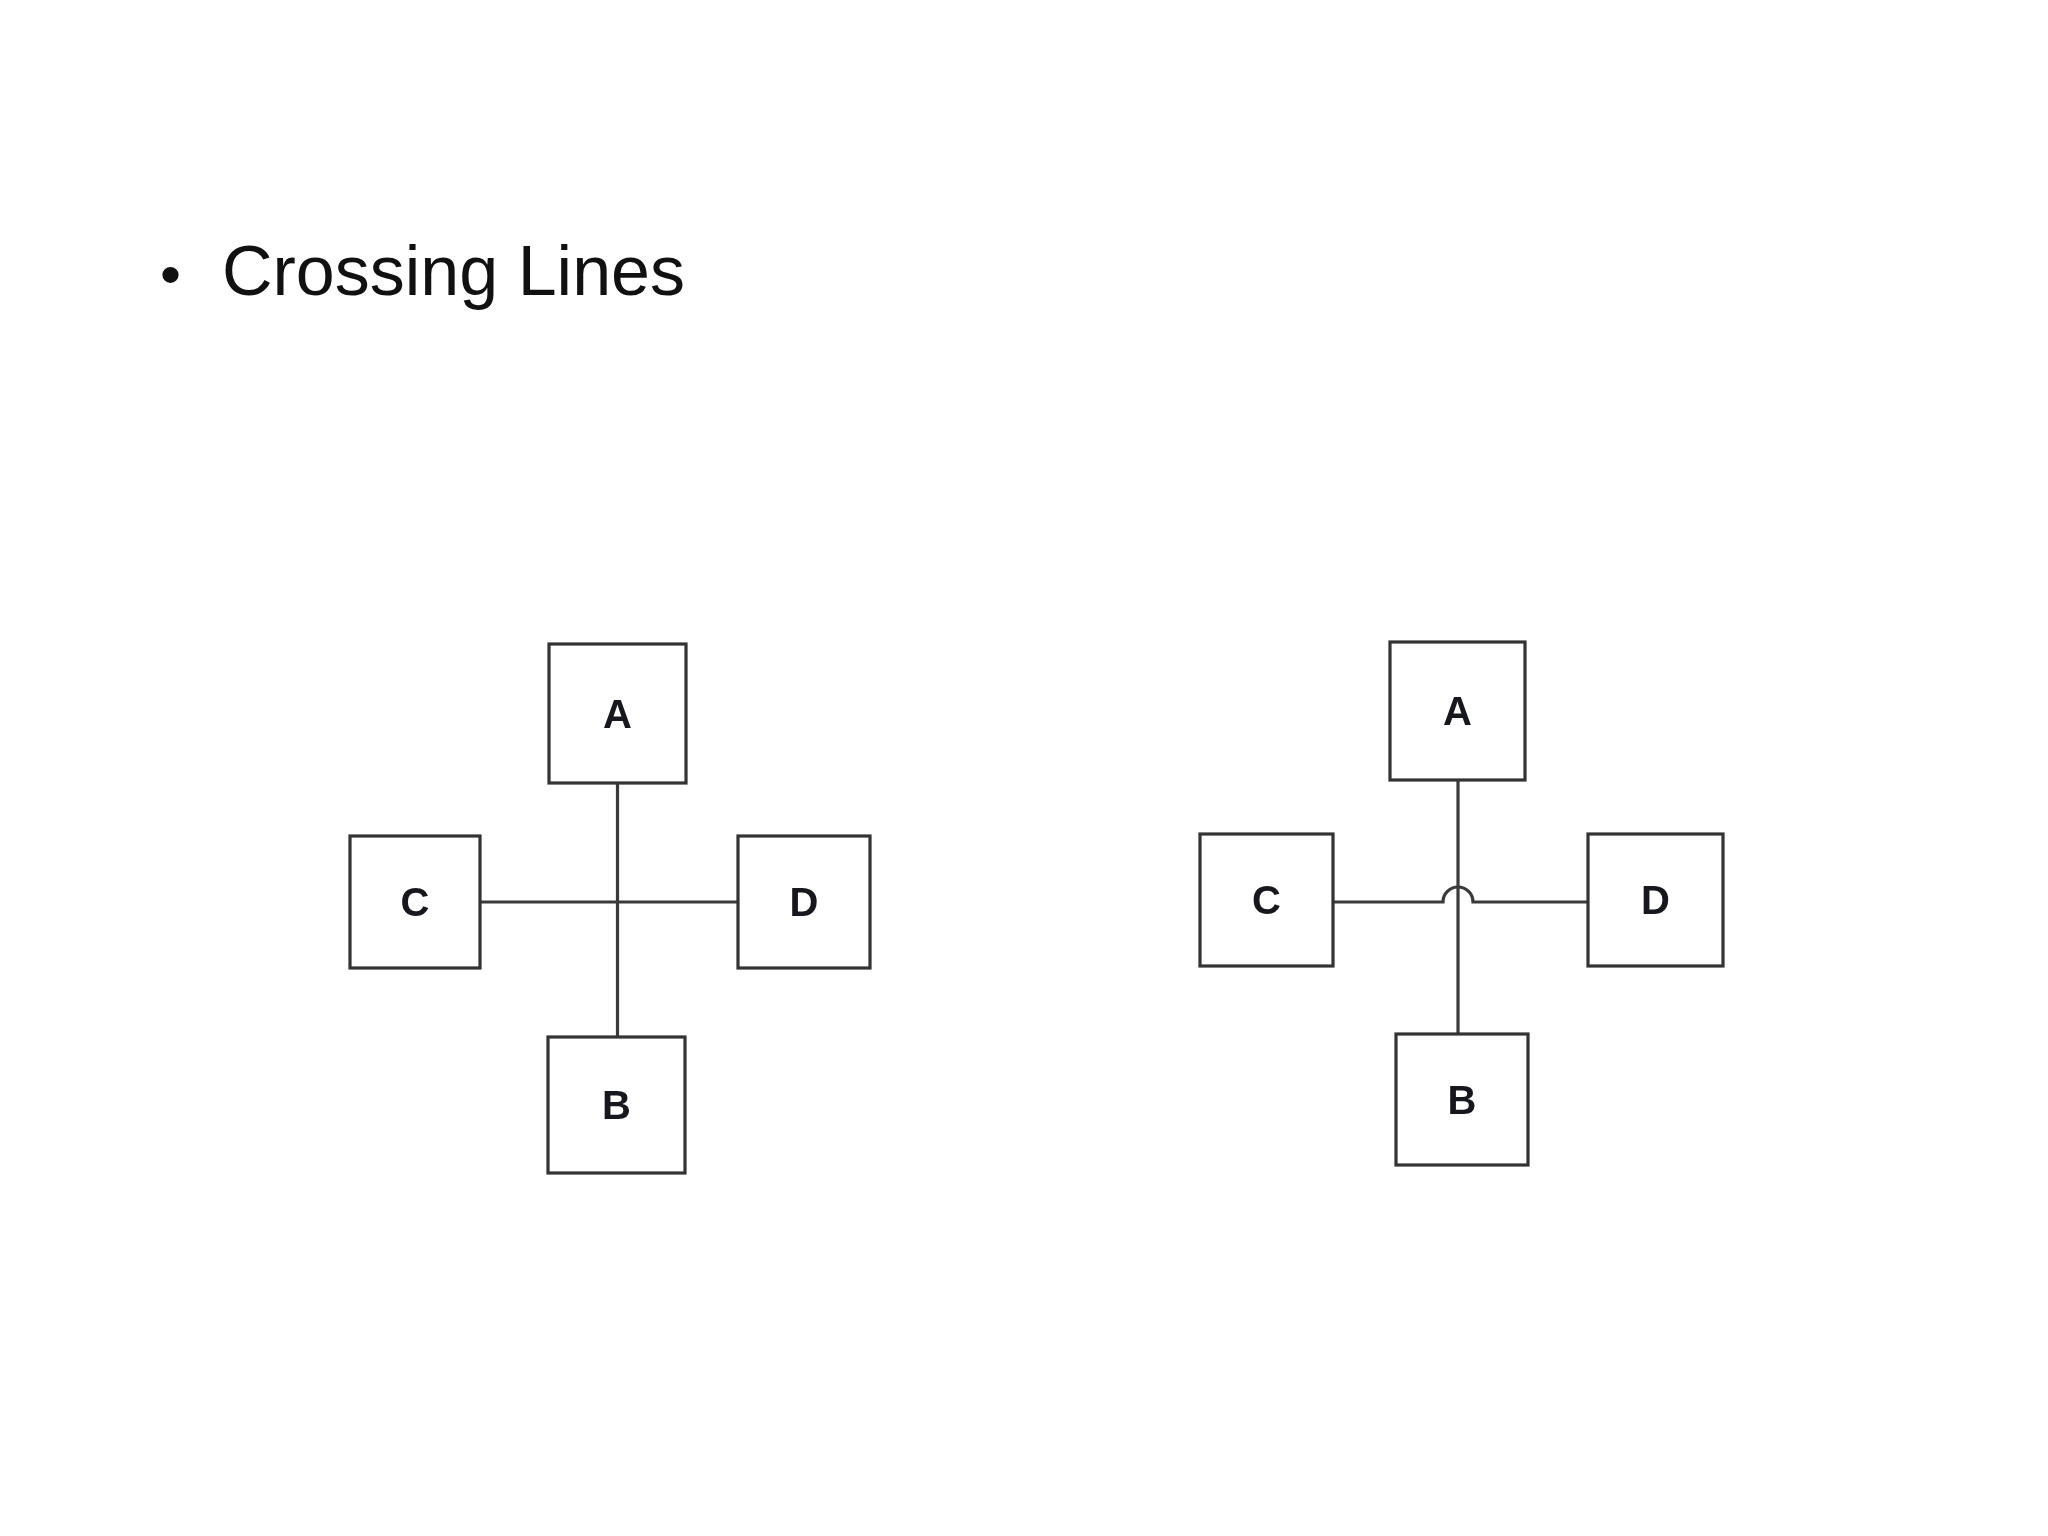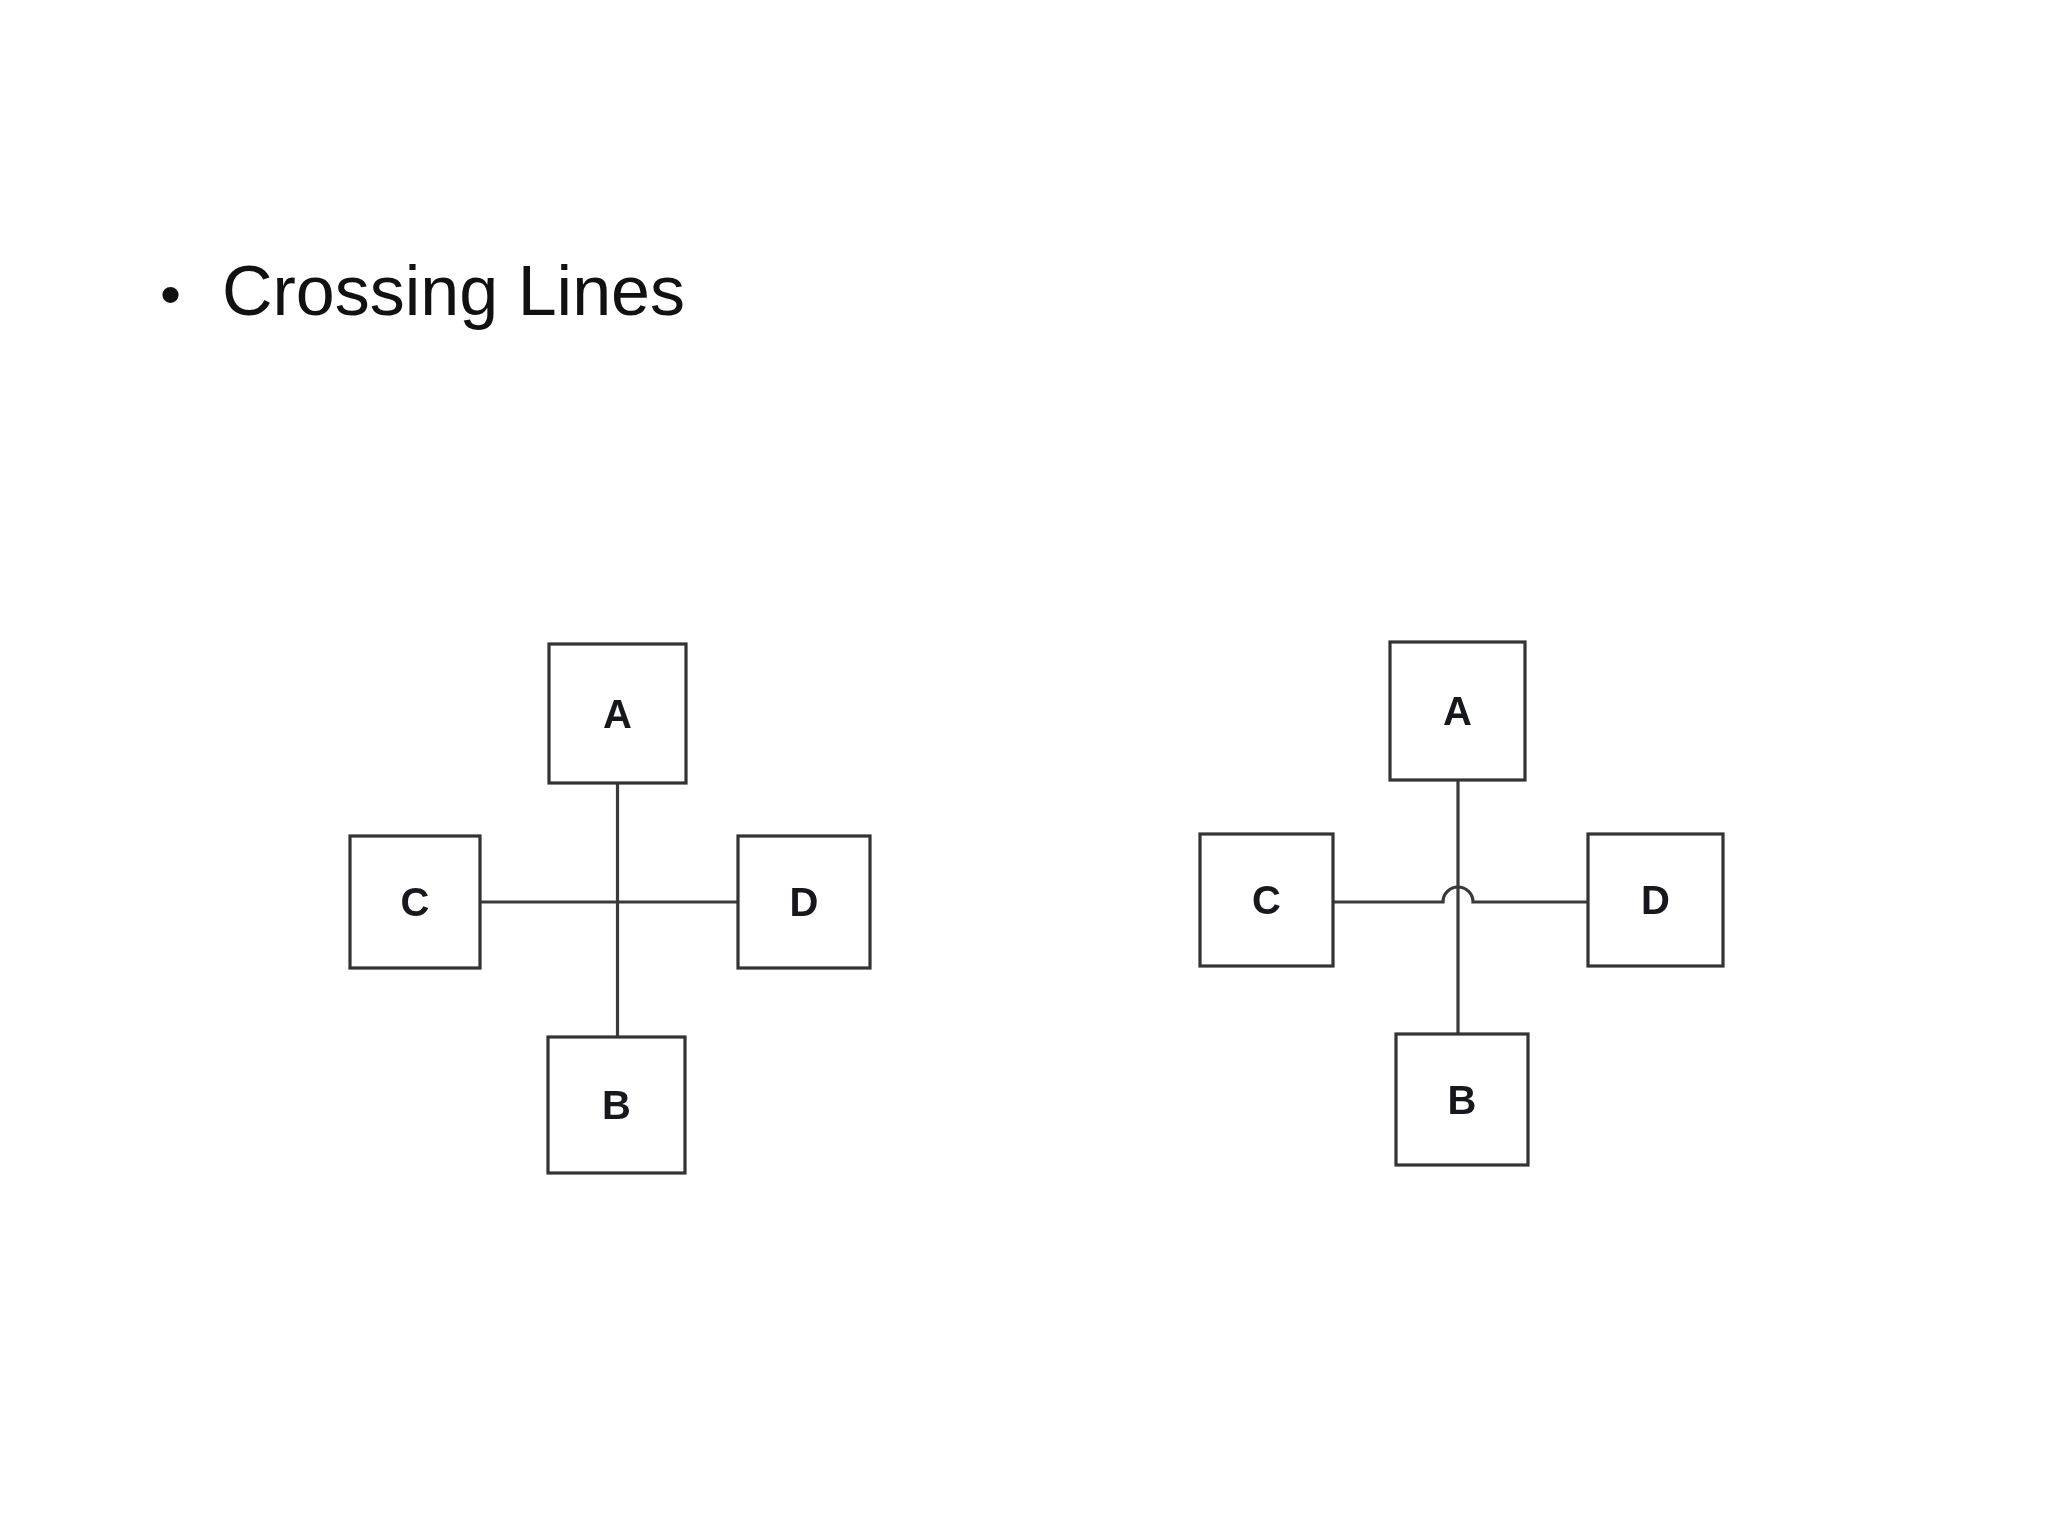--- a/index.html
+++ b/index.html
@@ -34,21 +34,20 @@
     width: 62px;
     display: inline-block;
   }
   .bullet-text {
     font-size: 70px;
     line-height: 1.0;
     color: #111111;
     font-weight: 400;
     letter-spacing: 0px;
     font-family: "Liberation Sans", sans-serif;
-    margin-top: 20px;
   }
 
   
   .diagram {
     position: absolute;
     top: 600px;
     width: 640px;
     height: 620px;
   }
   #diagram-plain { left: 300px; }

